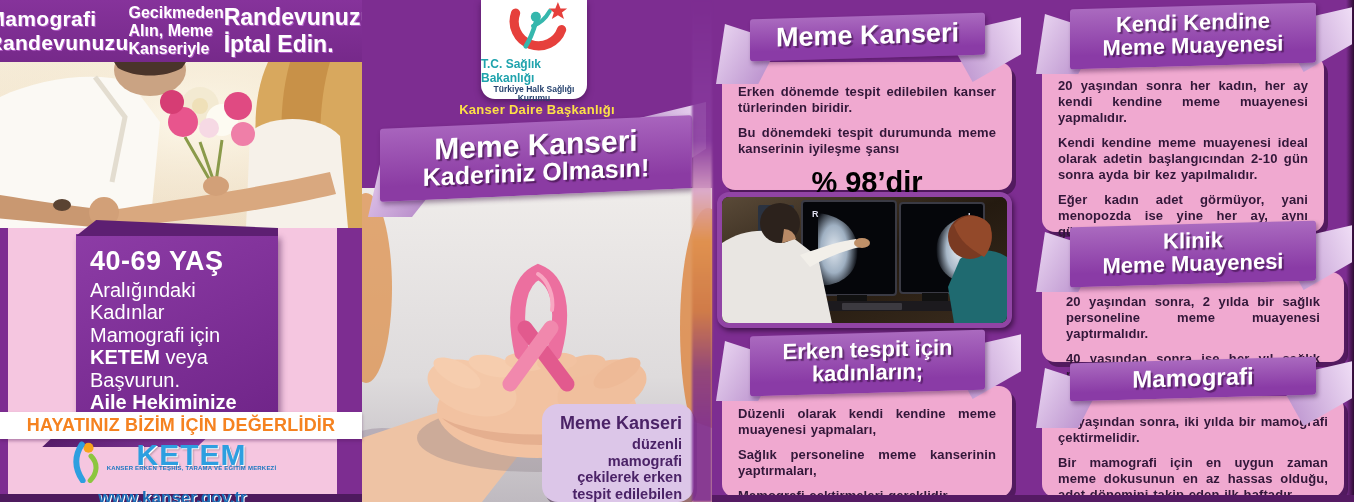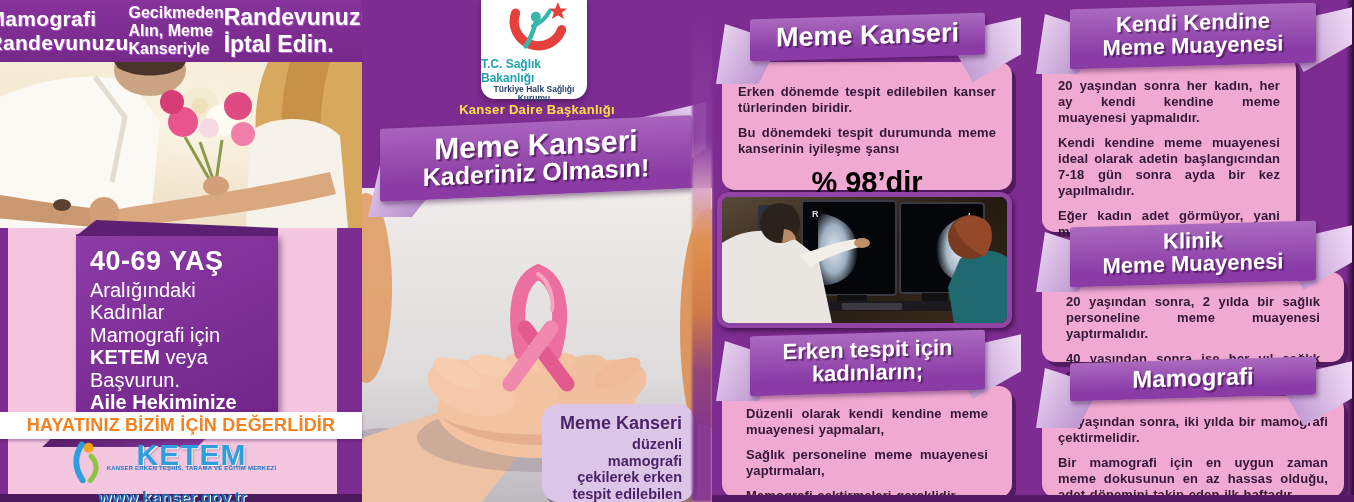--- a/index.html
+++ b/index.html
@@ -81,24 +81,24 @@
   .pink-box p{margin:0 0 9px;font-size:13px;font-weight:700;line-height:1.23;
     text-align:justify;letter-spacing:.1px;word-spacing:1px;}
   #bc-banner{left:8px;top:16px;width:295px;}
   #bc-banner .t{font-size:27px;}
   #bc-box{left:10px;top:62px;width:290px;height:128px;padding:22px 16px 0;box-sizing:border-box;}
   #bc-stat{font-size:29px;font-weight:800;color:#000000;text-align:center;margin-top:2px;}
   #mammo-photo{left:5px;top:192px;width:295px;height:136px;border:5px solid #9144a5;border-radius:12px;
     overflow:hidden;box-sizing:border-box;background:#1a120c;box-shadow:2px 3px 5px rgba(30,5,35,.6);z-index:3;}
   #ed-banner{left:8px;top:333px;width:295px;}
   #ed-banner .t{font-size:22px;}
-  #ed-box{left:10px;top:386px;width:290px;height:111px;padding:20px 24px 0;box-sizing:border-box;}
+  #ed-box{left:10px;top:386px;width:290px;height:111px;padding:20px 16px 0;box-sizing:border-box;}
   #se-banner{left:328px;top:6px;width:306px;}
   #se-banner .t{font-size:22px;}
-  #se-box{left:330px;top:56px;width:254px;height:176px;padding:22px 16px 0;box-sizing:border-box;}
+  #se-box{left:330px;top:56px;width:282px;height:176px;padding:22px 16px 0;box-sizing:border-box;}
   #ce-banner{left:328px;top:224px;width:306px;}
   #ce-banner .t{font-size:22px;}
   #ce-box{left:330px;top:272px;width:302px;height:90px;padding:22px 24px 0;box-sizing:border-box;}
   #mg-banner{left:328px;top:360px;width:306px;}
   #mg-banner .t{font-size:24px;}
   #mg-box{left:330px;top:396px;width:302px;height:101px;padding:18px 16px 0;box-sizing:border-box;}
   #right-edge{left:634px;top:0;width:8px;height:502px;background:linear-gradient(90deg,rgba(46,11,51,0),#2e0b33);}
   #right-bottom-strip{left:0;top:495px;width:642px;height:7px;background:#551a63;z-index:8;}
 </style>
 </head>
@@ -331,35 +331,35 @@
     <div id="ed-banner" class="sec-banner">
       <div class="fl"></div>
       <div class="fr"></div>
       <div class="rb">
         <div class="t">Erken tespit için</div>
         <div class="t">kadınların;</div>
       </div>
     </div>
     <div id="ed-box" class="pink-box">
       <p>Düzenli olarak kendi kendine meme muayenesi yapmaları,</p>
-      <p>Sağlık personeline meme muayenesi yaptırmaları,</p>
+      <p>Sağlık personeline meme kanserinin yaptırmaları,</p>
       <p>Mamografi çektirmeleri gereklidir.</p>
     </div>
 
     <div id="se-banner" class="sec-banner">
       <div class="fl"></div>
       <div class="fr"></div>
       <div class="rb">
         <div class="t">Kendi Kendine</div>
         <div class="t">Meme Muayenesi</div>
       </div>
     </div>
     <div id="se-box" class="pink-box">
       <p>20 yaşından sonra her kadın, her ay kendi kendine meme muayenesi yapmalıdır.</p>
-      <p>Kendi kendine meme muayenesi ideal olarak adetin başlangıcından 7-18 gün sonra ayda bir kez yapılmalıdır.</p>
+      <p>Kendi kendine meme muayenesi ideal olarak adetin başlangıcından 2-10 gün sonra ayda bir kez yapılmalıdır.</p>
       <p>Eğer kadın adet görmüyor, yani menopozda ise yine her ay, aynı günlerde meme muayenesi yapmalıdır.</p>
     </div>
 
     <div id="ce-banner" class="sec-banner">
       <div class="fl"></div>
       <div class="fr"></div>
       <div class="rb">
         <div class="t">Klinik</div>
         <div class="t">Meme Muayenesi</div>
       </div>

